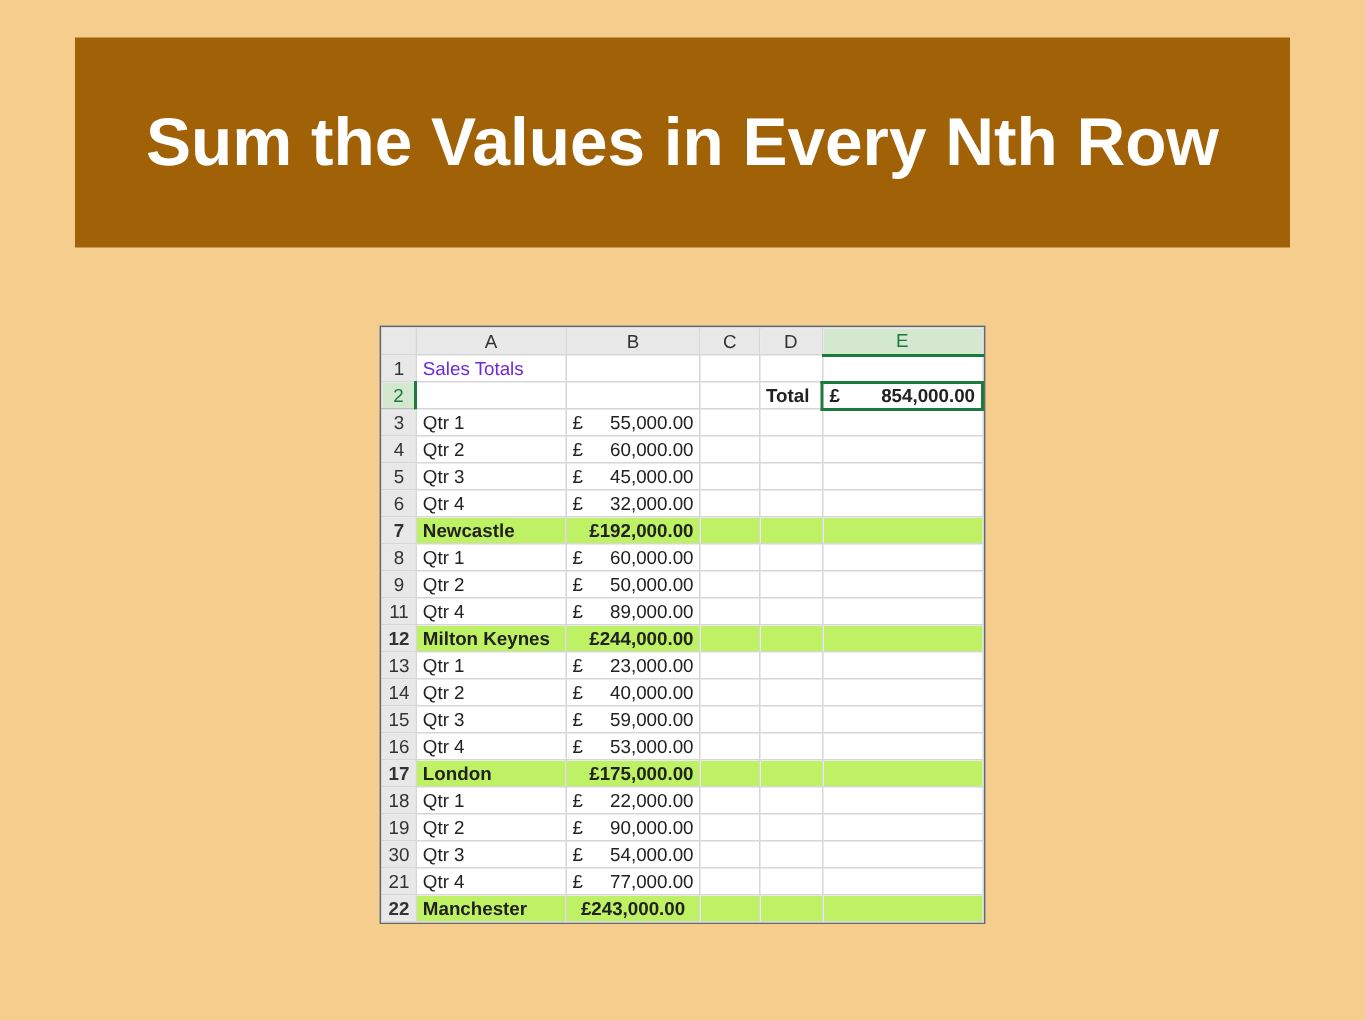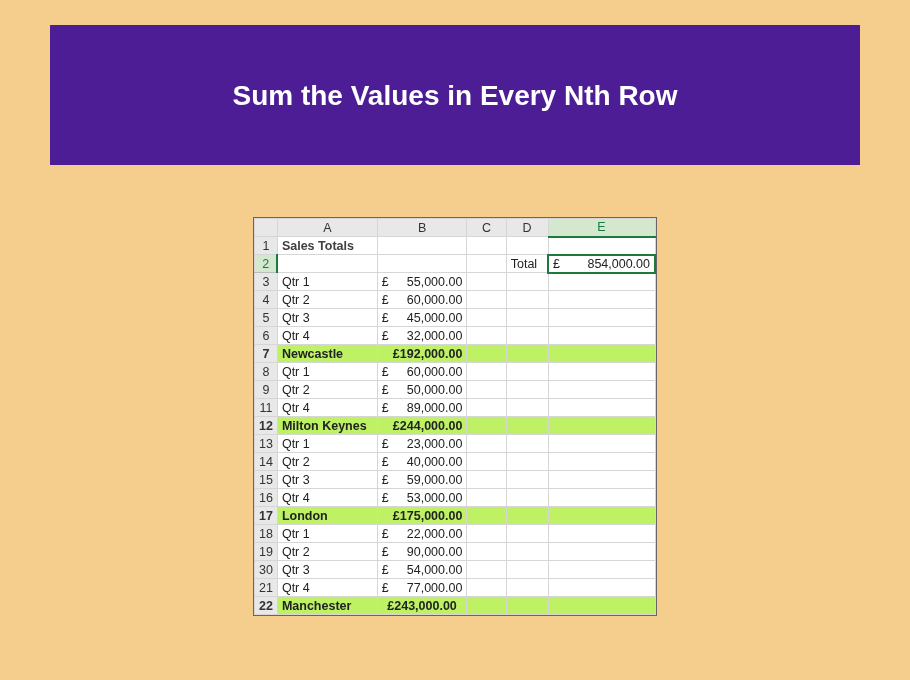--- a/index.html
+++ b/index.html
@@ -9,28 +9,28 @@
       background: #f5ce8e;
       font-family: Arial, sans-serif;
       position: relative;
     }
     .title-banner {
       position: absolute;
       left: 50px;
       top: 25px;
       width: 810px;
       height: 140px;
-      background: #4c1d95;
+      background: #a16207;
       color: #fff;
       display: flex;
       align-items: center;
       justify-content: center;
       text-align: center;
       font-weight: 700;
-      font-size: 28px;
+      font-size: 45px;
       line-height: 1.25;
       padding: 10px 40px;
     }
     .sheet-wrap {
       position: absolute;
       left: 253px;
       top: 217px;
       width: 404px;
       background: #fff;
       border: 1px solid #666;
@@ -66,26 +66,26 @@
       font-weight: 400;
       border: 1px solid #bbb;
       width: 22px;
       color: #333;
     }
     .col-A { width: 100px; }
     .col-B { width: 90px; }
     .col-C { width: 40px; }
     .col-D { width: 42px; }
     .col-E { width: 108px; }
-    .sales-title { color: #404040; font-weight: 700; }
+    .sales-title { color: #6d28d9; font-weight: 400; }
     .money { text-align: right; font-variant-numeric: tabular-nums; }
     .money .cur { float: left; }
     .bold-row td { font-weight: 700; }
     .green-row td.cell { background: #bef264; }
-    .total-label { font-weight: 400; }
+    .total-label { font-weight: 700; }
     .selected-cell {
       border: 2px solid #1c7a3d !important;
       position: relative;
     }
     .colhead.active, .rowhead.active {
       background: #d4e8d0;
       color: #1c7a3d;
       border-bottom: 2px solid #1c7a3d;
     }
     .rowhead.active {

